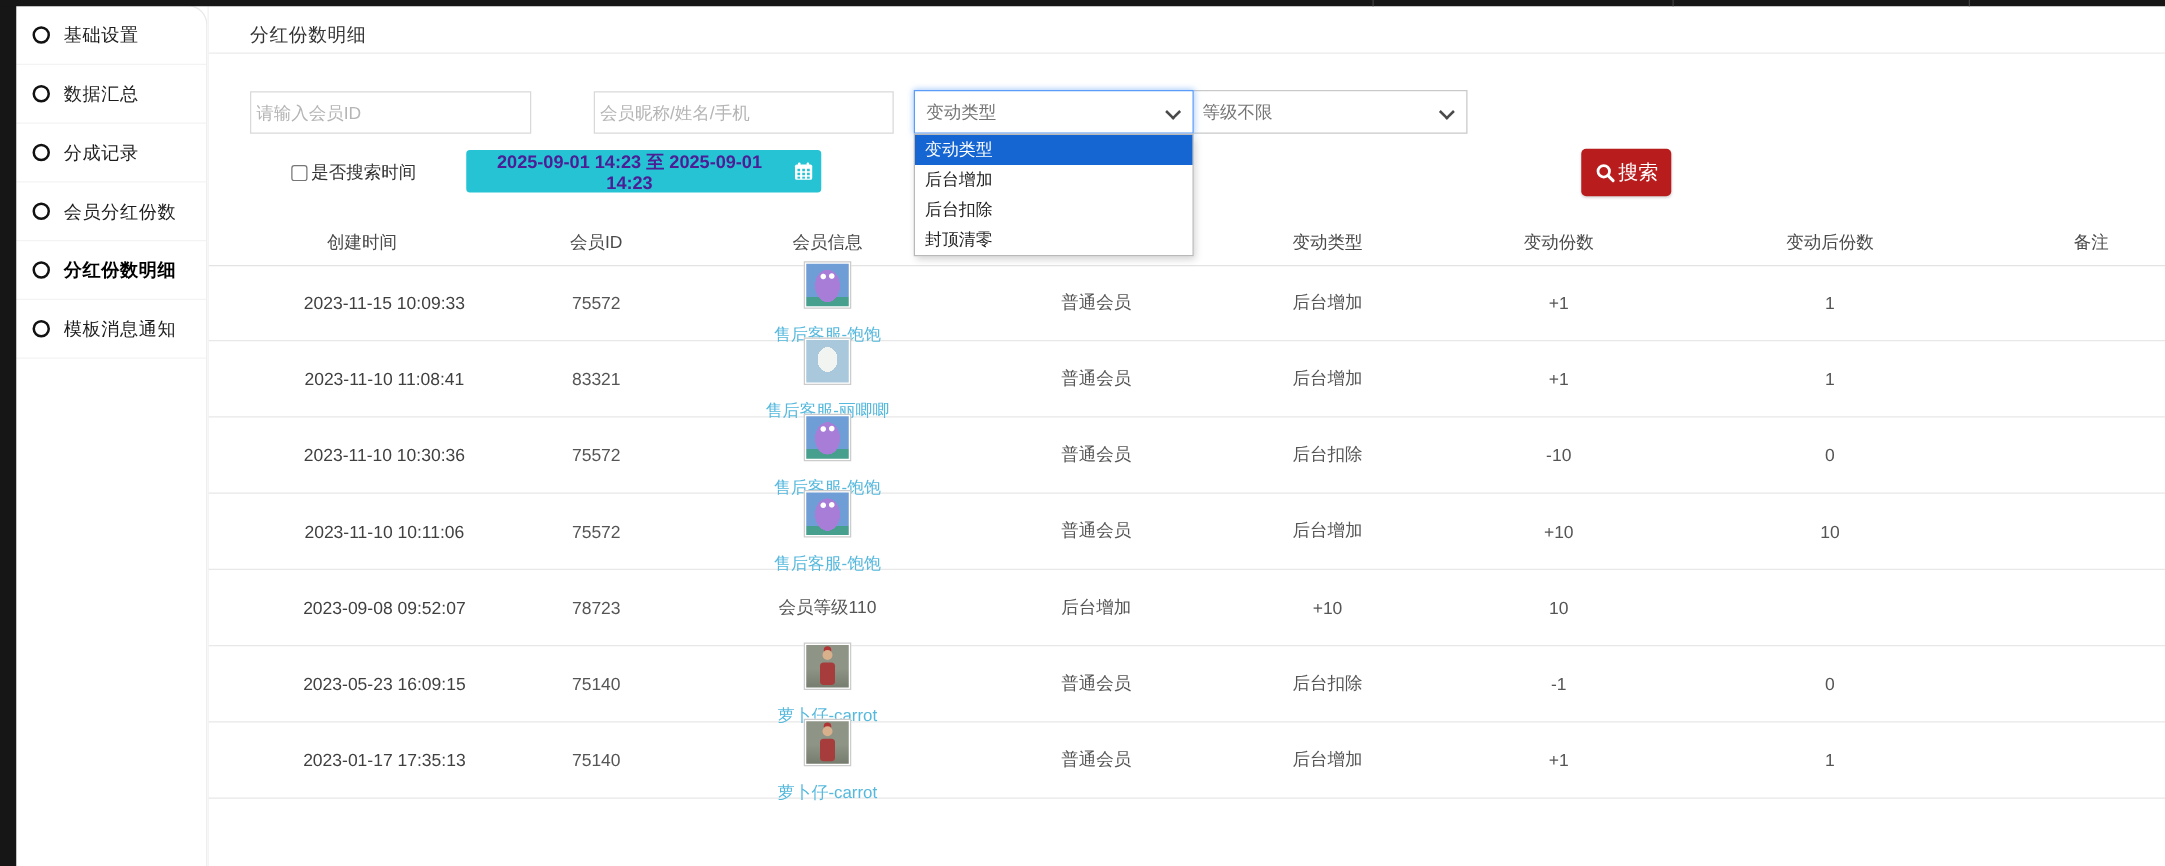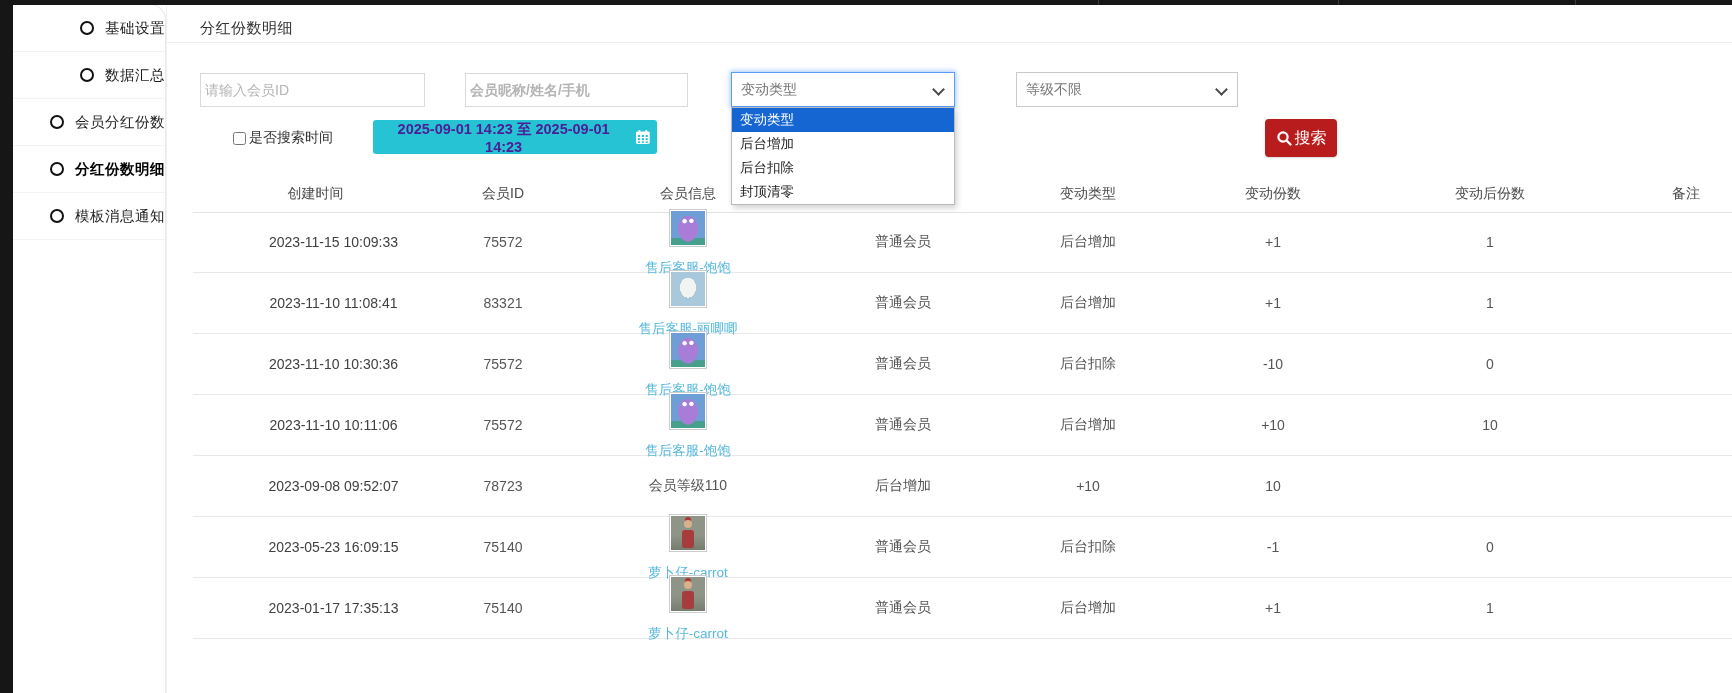--- a/index.html
+++ b/index.html
@@ -13,48 +13,48 @@
   .topbar .tab-div{position:absolute;top:0;width:1px;height:5px;background:#3d3d3d;}
   .left-strip{position:absolute;left:0;top:0;width:13px;height:693px;background:#161616;z-index:25;}
   
   .sidebar{
     position:absolute;left:13px;top:4px;width:152px;height:689px;background:#fff;
     border-right:1px solid #e9e9e9;border-top:1px solid #e9e9e9;
     border-top-right-radius:16px;z-index:20;
   }
   .side-item{
     height:46px;display:flex;align-items:center;gap:11px;padding-left:13px;
-    border-bottom:1px solid #f3f3f3;cursor:pointer;justify-content:flex-end;
+    border-bottom:1px solid #f3f3f3;cursor:pointer;
   }
   .radio-icon{
     width:10px;height:10px;border:2.2px solid #111;border-radius:50%;
     flex:0 0 auto;background:#fff;
   }
   .side-label{font-size:14.5px;color:#1c1c1c;letter-spacing:.5px;}
   .side-item.active .side-label{font-weight:bold;color:#000;}
   
   .content-edge{position:absolute;left:166px;top:5px;bottom:0;width:1px;background:#f1f1f1;}
   .page-title{position:absolute;left:200px;top:19px;margin:0;font-size:15px;font-weight:normal;color:#333;letter-spacing:.5px;}
   .title-divider{position:absolute;left:167px;right:0;top:42px;height:1px;background:#ececec;}
   
   .inp{
     position:absolute;top:73px;height:34px;border:1px solid #d9d9d9;box-sizing:border-box;
     font-size:14px;color:#333;padding:0 4px;outline:none;background:#fff;
     font-family:"Liberation Sans","DejaVu Sans",sans-serif;
   }
   .inp::placeholder{color:#b5b5b5;opacity:1;}
   .inp1{left:200px;width:225px;}
-  .inp2{left:465px;width:223px;font-weight:bold;}
+  .inp2{left:475px;width:240px;}
   .select{
     position:absolute;top:72px;height:35px;box-sizing:border-box;background:#fff;
     display:flex;align-items:center;padding:0 26px 0 9px;font-size:14px;color:#757575;
     cursor:pointer;
   }
   .select1{left:731px;width:224px;border:1px solid #5a9cf8;box-shadow:0 0 5px 1px rgba(90,156,248,.55);z-index:12;}
-  .select2{left:1016px;width:222px;border:1px solid #c9c9c9;}
+  .select2{left:952px;width:222px;border:1px solid #c9c9c9;}
   .chev{
     position:absolute;right:11px;top:12px;width:7px;height:7px;
     border-right:2px solid #4a4a4a;border-bottom:2px solid #4a4a4a;transform:rotate(45deg);
   }
   .dropdown{
     position:absolute;left:731px;top:107px;width:224px;box-sizing:border-box;background:#fff;
     border:1px solid #b9b9b9;box-shadow:2px 3px 6px rgba(0,0,0,.18);z-index:15;
   }
   .dd-option{
     height:24px;line-height:24px;padding-left:8px;font-size:13.5px;color:#222;cursor:pointer;
@@ -76,21 +76,20 @@
     position:absolute;left:1265px;top:119px;width:72px;height:38px;border:none;border-radius:4px;
     background:#b91c1c;color:#fff;font-size:16px;cursor:pointer;
     display:flex;align-items:center;justify-content:center;gap:2px;
     box-shadow:0 1px 2px rgba(0,0,0,.15);
     font-family:"Liberation Sans","DejaVu Sans",sans-serif;
   }
   
   .thead,.trow{
     display:grid;grid-template-columns:245px 130px 240px 190px 180px 190px 244px 1fr;
     position:relative;
-    margin-left:26px;
   }
   .thead{
     position:absolute;left:167px;right:0;top:176px;height:36px;
     border-bottom:1px solid #e3e3e3;align-items:center;
   }
   .th{font-size:14px;color:#4a4a4a;text-align:center;}
   .tbody{position:absolute;left:167px;right:0;top:212px;}
   .trow{height:60px;border-bottom:1px solid #e8e8e8;align-items:center;}
   .td{font-size:14px;color:#555;text-align:center;}
   .c-time{color:#404040;padding-left:36px;}
@@ -149,20 +148,24 @@
   <div class="side-item">
     <span class="radio-icon"></span>
     <span class="side-label">基础设置</span>
   </div>
 
   <div class="side-item">
     <span class="radio-icon"></span>
     <span class="side-label">数据汇总</span>
   </div>
 
+  <div class="side-item">
+    <span class="radio-icon"></span>
+    <span class="side-label">分成记录</span>
+  </div>
 
 
   <div class="side-item">
     <span class="radio-icon"></span>
     <span class="side-label">会员分红份数</span>
   </div>
 
   <div class="side-item active">
     <span class="radio-icon"></span>
     <span class="side-label">分红份数明细</span>

